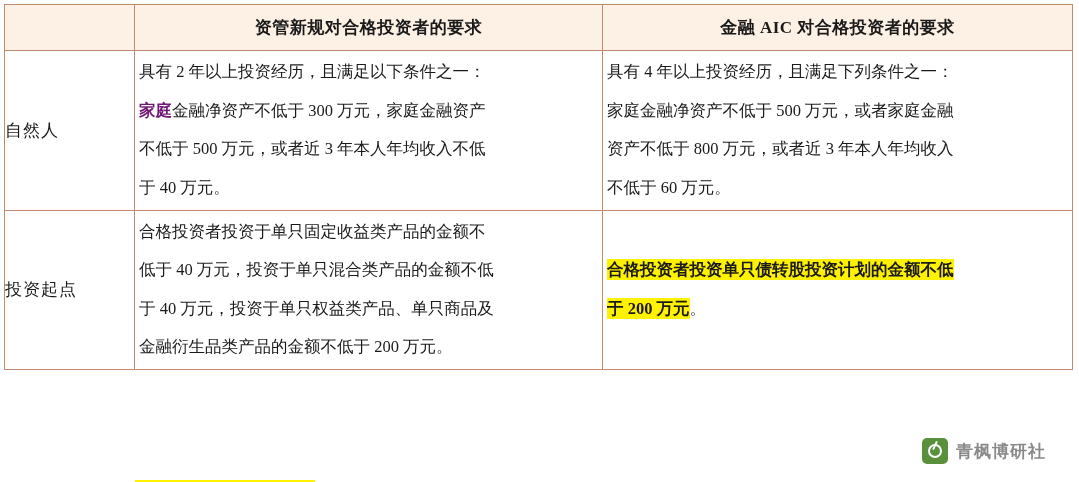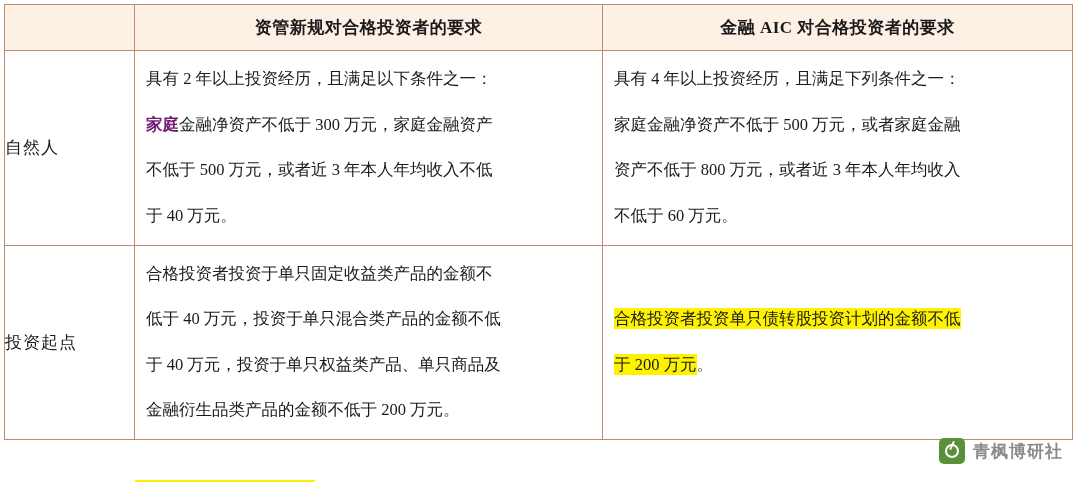--- a/index.html
+++ b/index.html
@@ -54,37 +54,37 @@
     background: #ffffff;
   }
   td.cell {
     font-size: 16.5px;
     line-height: 2.1;
     padding: 10px 12px 10px 14px;
     text-align: left;
     background: #ffffff;
   }
   td.cell p {
-    margin: 11px;
+    margin: 4px;
   }
   .hl-red {
     color: #701a75;
     font-weight: bold;
   }
   .hl-yellow {
     background: #fff200;
-    font-weight: normal;
+    font-weight: bold;
     padding: 1px 0;
   }
   .cell-center-mid {
     vertical-align: middle;
   }
   .watermark {
     position: absolute;
-    right: 16px;
+    right: 33px;
     bottom: 22px;
     display: flex;
     align-items: center;
     gap: 8px;
   }
   .wm-logo {
     width: 26px;
     height: 26px;
     border-radius: 5px;
     background: #5a8f3c;

